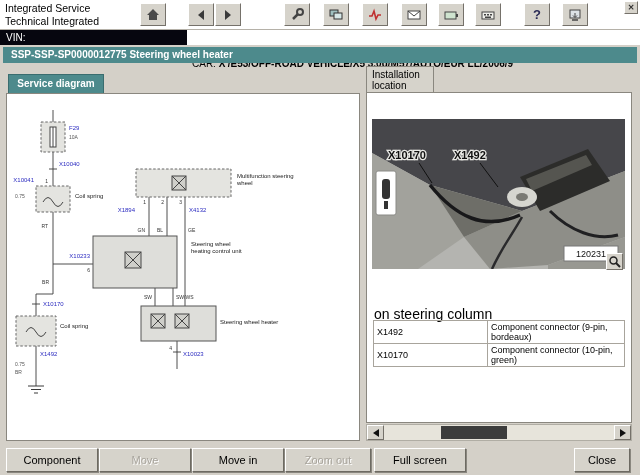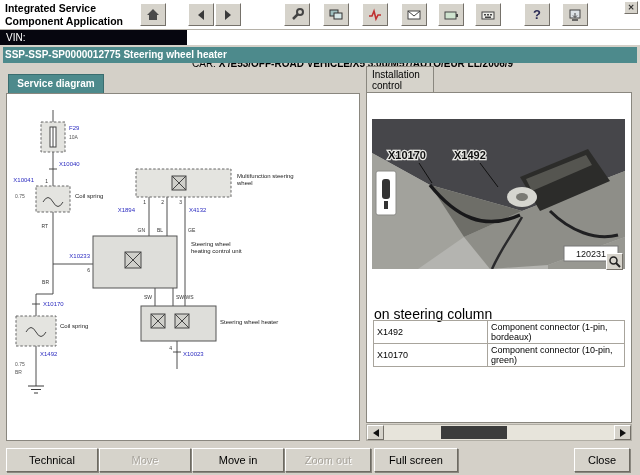--- a/index.html
+++ b/index.html
@@ -8,36 +8,36 @@
     position: relative;
     background:#d4d0c8;
     font-family:"Liberation Sans", sans-serif;
     overflow:hidden;
     color:#000;
   }
   svg { font-family:"Liberation Sans", sans-serif; }
 
   
   .topbar { position:absolute; left:0; top:0; width:640px; height:30px; background:#ffffff; border-bottom:1px solid #b5b1a8; }
-  .brand { position:absolute; left:5px; top:2px; font-size:10.5px; font-weight:bold; line-height:12.5px; }
+  .brand { position:absolute; left:5px; top:2px; font-size:10.5px; font-weight:normal; line-height:12.5px; }
   .tbtn {
     position:absolute; top:3px; width:26px; height:23px;
     background:#d6d3cb; border:1px solid; border-color:#ffffff #75716a #75716a #ffffff;
     display:flex; align-items:center; justify-content:center; cursor:pointer;
   }
   .tbtn .qm { font-size:13px; font-weight:bold; color:#2a2a55; }
 
   
   .vinbar { position:absolute; left:0; top:30px; width:640px; height:15px; background:#ffffff; font-size:10px; }
   .vin-label { position:absolute; left:0; top:0; width:187px; height:15px; background:#06060f; color:#fff; line-height:15px; padding-left:6px; }
   .car-line { position:absolute; left:192px; top:0; line-height:15px; white-space:nowrap;margin-top:26px; }
   .car-line .val { font-weight:bold; }
 
   
-  .titlebar { position:absolute; left:3px; top:47px; width:634px; height:16px; background:#4d8a8c; color:#fff; font-size:10px; font-weight:bold; line-height:16px; padding-left:2px; }
+  .titlebar { position:absolute; left:3px; top:47px; width:634px; height:16px; background:#4d8a8c; color:#fff; font-size:10px; font-weight:bold; line-height:16px; padding-left:8px; }
   .close-btn { position:absolute; right:2px; top:1px; width:14px; height:13px; background:#d6d3cb; border:1px solid; border-color:#fff #75716a #75716a #fff; font-size:8px; font-weight:bold; color:#333; text-align:center; line-height:11px; cursor:pointer; }
 
   
   .tab-left { position:absolute; left:8px; top:74px; width:96px; height:19px; background:#4d8a8c; border:1px solid #3a6d6f; border-bottom:none; color:#fff; font-size:10px; font-weight:bold; text-align:center; line-height:18px; cursor:pointer; }
   .panel-left { position:absolute; left:6px; top:93px; width:354px; height:348px; background:#fff; border:1px solid #8a877f; overflow:hidden; }
 
   .tab-right { position:absolute; left:366px; top:66px; width:68px; height:27px; background:#d6d3cb; border:1px solid #8a877f; border-bottom:none; font-size:10px; line-height:11px; padding:2px 0 0 5px; cursor:pointer; }
   .panel-right { position:absolute; left:366px; top:92px; width:266px; height:331px; background:#fff; border:1px solid #8a877f; overflow:hidden; }
 
   .photo-wrap { position:absolute; left:5px; top:26px; width:253px; height:150px; }
@@ -69,21 +69,21 @@
   .wt-k    { fill:#1a1a1a; font-size:6px; }
   .wt-s    { fill:#555555; font-size:5px; }
   .wt-pin  { fill:#333333; font-size:5px; }
 </style>
 </head>
 <body>
 
 <div class="topbar">
   <div class="brand">
     <div>Integrated Service</div>
-    <div>Component Application</div>
+    <div>Technical Integrated</div>
   </div>
 
   <div class="tbtn" style="left:140px">
     <svg width="16" height="16">
         <path d="M8 2 L14 8 H12 V13 H4 V8 H2 Z" fill="#4a4a4a"></path>
       </svg>
   </div>
   <div class="tbtn" style="left:188px">
     <svg width="16" height="16">
         <path d="M11 3 L5 8 L11 13 Z" fill="#3a3a3a"></path>
@@ -257,21 +257,21 @@
       <path d="M168 220 L182 234 M182 220 L168 234" stroke="#444"></path>
     </g>
     <text x="213" y="230" class="wt-k">Steering wheel heater</text>
     <text x="165" y="256" text-anchor="end" class="wt-pin">4</text>
     <text x="176" y="262" class="wt-blue">X10023</text>
   </svg>
 </div>
 
 <div class="tab-right">
   <div>Installation</div>
-  <div>control</div>
+  <div>location</div>
 </div>
 
 <div class="panel-right">
   <div class="photo-wrap">
     <svg width="253" height="150" viewBox="0 0 253 150">
       <rect width="253" height="150" fill="#b4b4b0"></rect>
       <polygon points="0,0 253,0 253,52 150,92 58,66 0,34" fill="#46464a"></polygon>
       <polygon points="253,52 253,118 176,146 118,150 92,118 150,92" fill="#8e8e88"></polygon>
       <polygon points="0,34 58,66 92,118 46,150 0,150" fill="#a2a29c"></polygon>
       <polygon points="58,66 150,92 92,118" fill="#6e6e68"></polygon>
@@ -305,38 +305,38 @@
       <path d="M8 8 L12 12" stroke="#222" stroke-width="2"></path>
     </svg>
   </div>
 
   <div class="caption">on steering column</div>
 
   <table class="ctable">
     <tbody>
         <tr>
       <td class="cid">X1492</td>
-      <td>Component connector (1-pin, bordeaux)</td>
+      <td>Component connector (9-pin, bordeaux)</td>
     </tr>
     <tr>
       <td class="cid">X10170</td>
       <td>Component connector (10-pin, green)</td>
     </tr>
   </tbody>
     </table>
 </div>
 
 <div class="hscroll">
   <div class="sbtn left">
       <span class="tri-l"></span>
     </div>
   <div class="thumb"></div>
   <div class="sbtn right">
       <span class="tri-r"></span>
     </div>
 </div>
 
-<div class="bbtn" style="left:6px; width:92px">Technical</div>
+<div class="bbtn" style="left:6px; width:92px">Component</div>
 <div class="bbtn disabled" style="left:99px; width:92px">Move</div>
 <div class="bbtn" style="left:192px; width:92px">Move in</div>
 <div class="bbtn disabled" style="left:285px; width:86px">Zoom out</div>
-<div class="bbtn" style="left:374px; width:84px">Full screen</div>
+<div class="bbtn" style="left:374px; width:92px">Full screen</div>
 <div class="bbtn" style="left:574px; width:56px">Close</div>
 
 </body></html>

